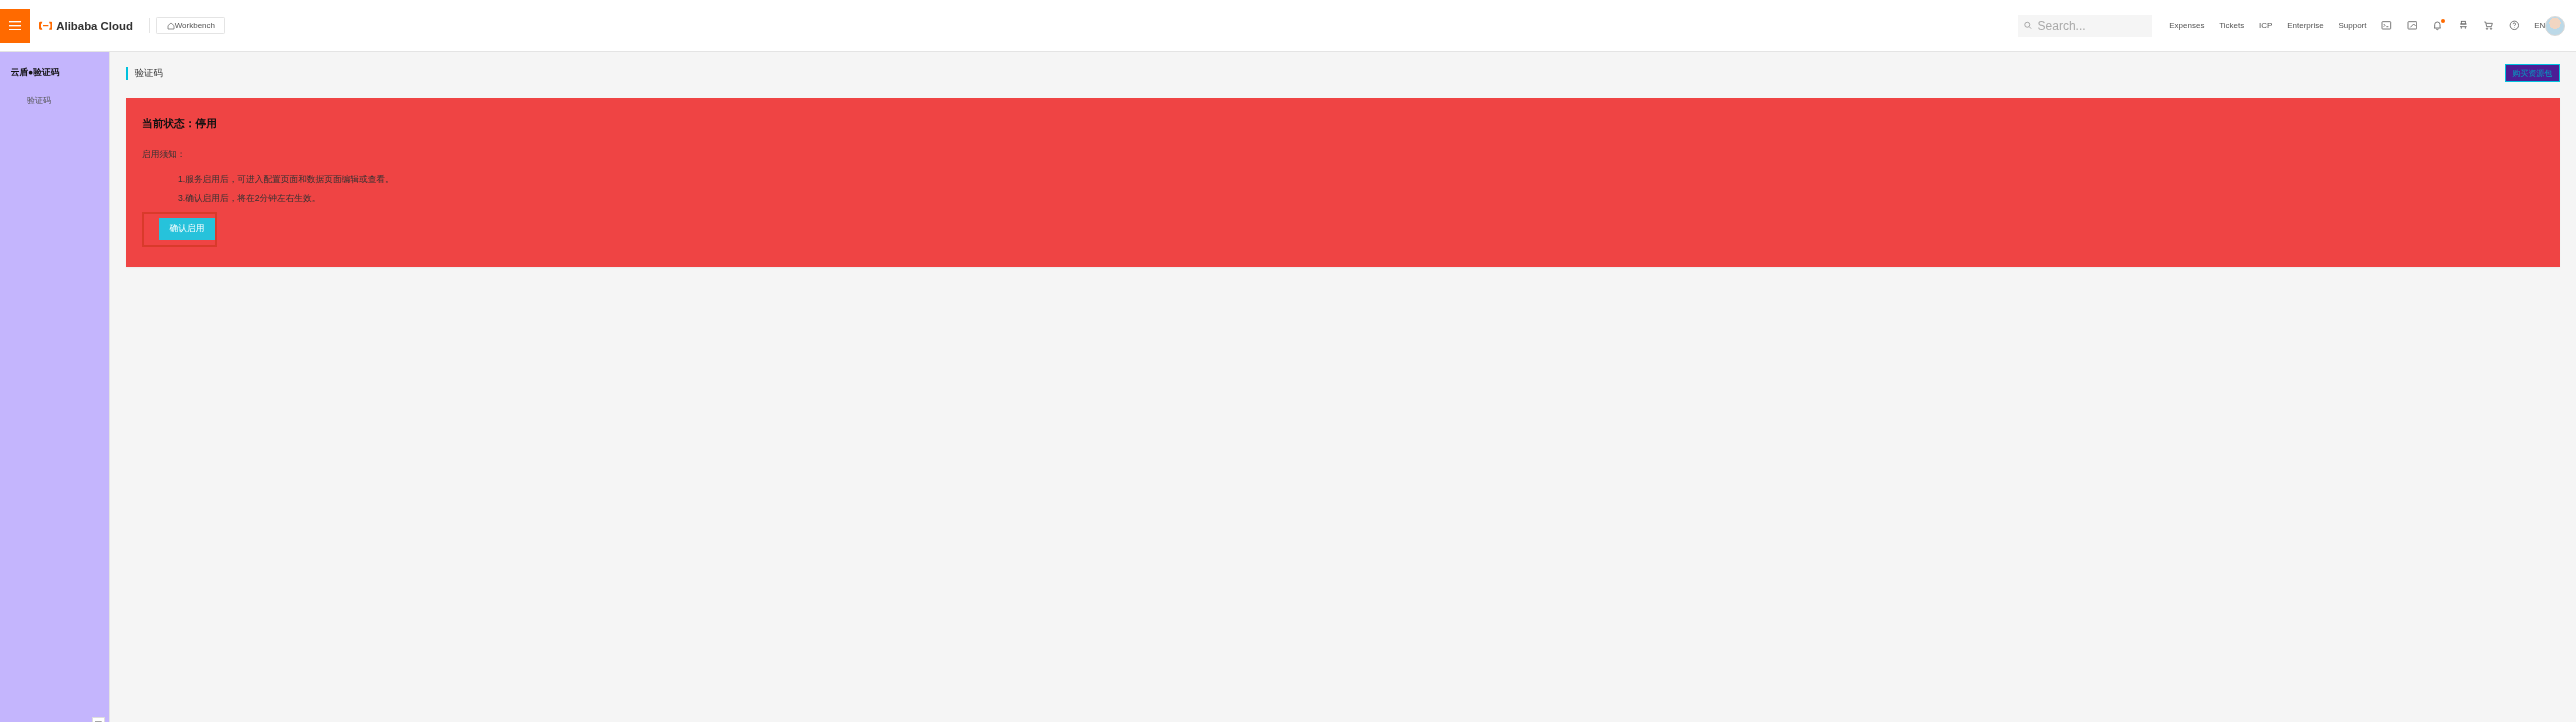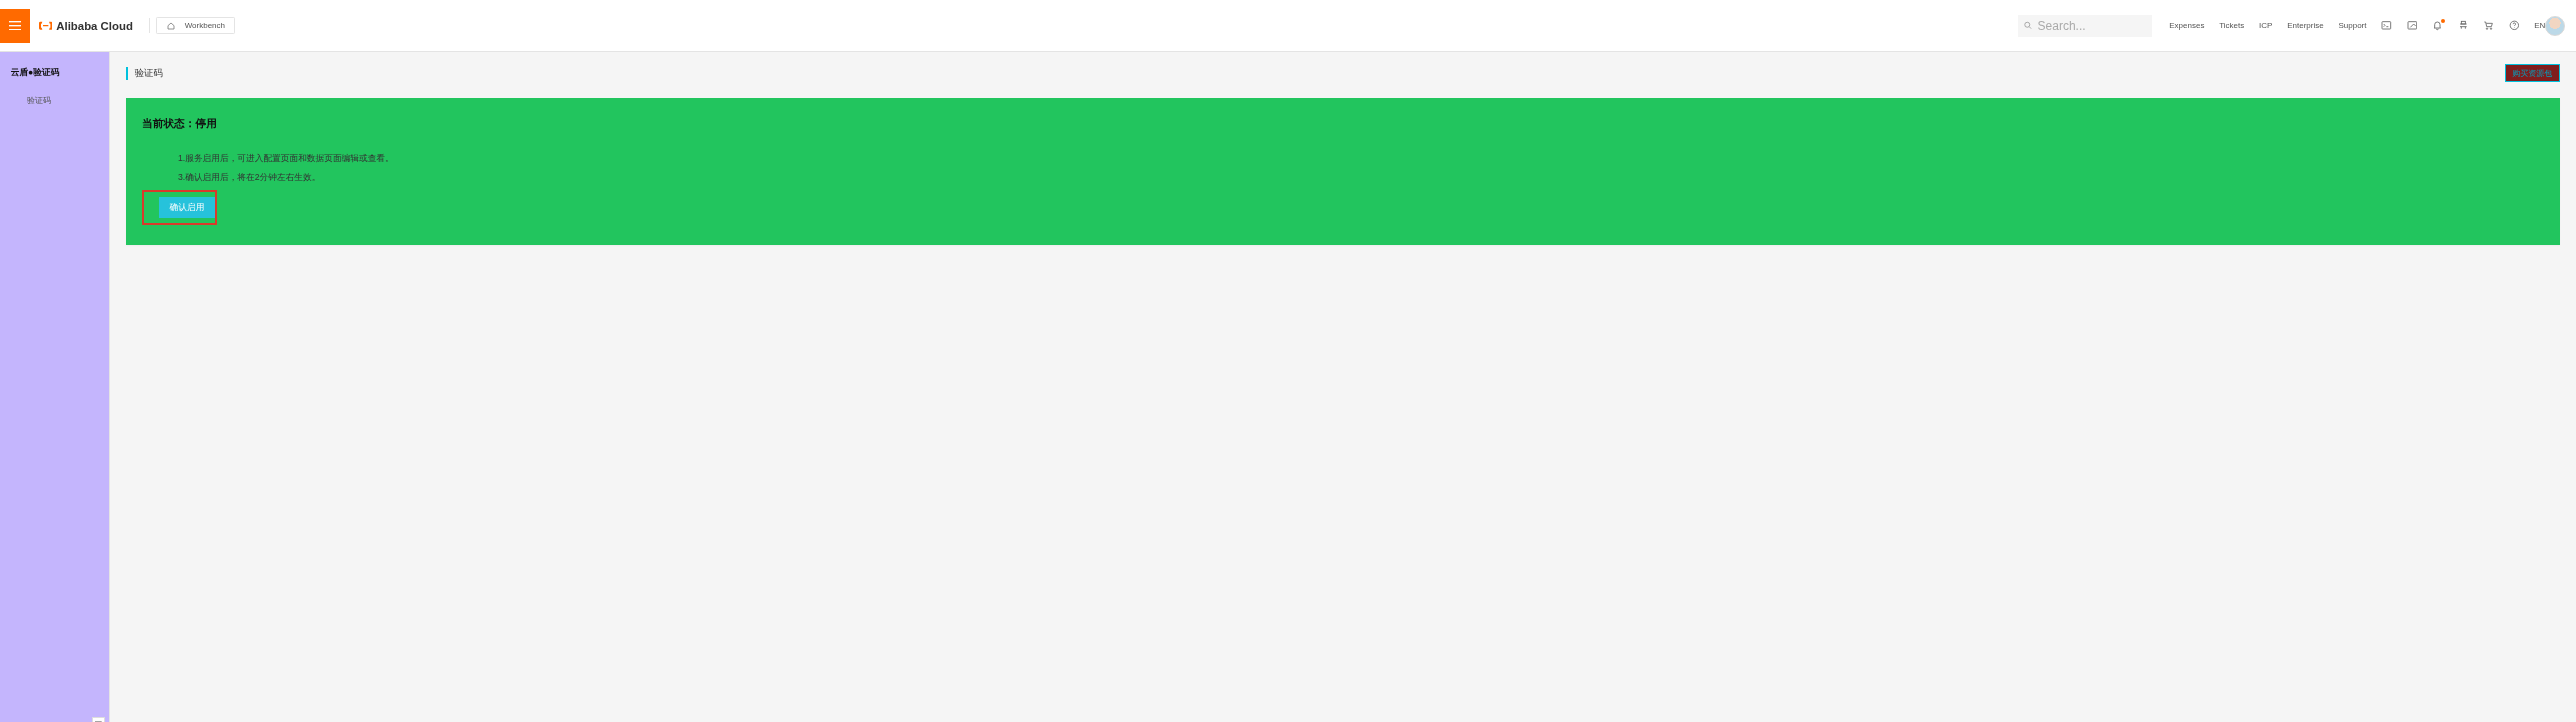--- a/index.html
+++ b/index.html
@@ -16,21 +16,21 @@
     display: flex; align-items: center; justify-content: center; cursor: pointer;
   }
   .hamburger svg { stroke: #fff; }
   .brand {
     display: flex; align-items: center; gap: 4px; padding: 0 9.4px;
     font-weight: 600; font-size: 11.4px; color: #333; cursor: pointer;
   }
   .brand .logo-icon { color: #ff6a00; display:flex; align-items:center;}
   .vdiv { width: 0.7px; height: 14.8px; background: #e4e4e4; margin: 0 6.7px; }
   .workbench {
-    display: flex; align-items: center; gap: 10px; padding: 3.4px 9.4px;
+    display: flex; align-items: center; gap: 0; padding: 3.4px 9.4px;
     border: 0.7px solid #e4e4e4; border-radius: 1.3px; font-size: 8px; color: #555;
     cursor: pointer; background:#fff;text-align:center;
   }
   .topbar-spacer1 { flex: 1; }
   .search {
     display: flex; align-items: center; gap: 5.4px; width: 134px;
     background: #f5f5f5; padding: 4px 6.7px; font-size: 8px; color: #999;
     cursor: text;
   }
   .search input {
@@ -69,26 +69,26 @@
   .main { flex:1; padding: 0; }
   .page-header {
     display:flex; align-items:center; justify-content: space-between;
     padding: 12px 16px 6.7px;
   }
   .page-title {
     border-left: 2px solid #00c1de; padding-left: 6.7px;
     font-size: 9.4px; color:#333;
   }
   .buy-btn {
-    border:0.7px solid #00c1de; color:#00a2c0; background:#7f1d1d;
+    border:0.7px solid #00c1de; color:#00a2c0; background:#4c1d95;
     font-size:8px; padding: 2.7px 6.7px; cursor:pointer;
   }
 
   .card {
-    margin: 9.4px 16px; background:#22c55e; box-shadow: 0 0.7px 1.3px rgba(0,0,0,.04);
+    margin: 9.4px 16px; background:#ef4444; box-shadow: 0 0.7px 1.3px rgba(0,0,0,.04);
     padding: 19px 16px 20px;
   }
   .status { font-size: 10.7px; font-weight:600; color:#111; margin-bottom: 17.5px;}
   .notice-title { font-size:8.7px; color:#333; margin-bottom: 9.4px;}
   .notice-list { font-size:8.7px; color:#333; line-height: 2.2; margin-left: 36px; }
 
   .confirm-wrap {
     margin-top: 3px;
     width: 75px; height: 35px;
     border: 2.7px solid #d93a2b; 
@@ -210,20 +210,21 @@
     <div class="page-header">
       <div class="page-title">验证码</div>
       <button class="buy-btn">购买资源包</button>
     </div>
 
     <section class="card">
       <div class="status">
         <span>当前状态：</span><span>停用</span>
       </div>
 
+      <div class="notice-title">启用须知：</div>
       <div class="notice-list">
         <div>1.服务启用后，可进入配置页面和数据页面编辑或查看。</div>
         <div>3.确认启用后，将在2分钟左右生效。</div>
       </div>
 
       <div class="confirm-wrap">
         <button class="confirm-btn">确认启用</button>
       </div>
     </section>
 

